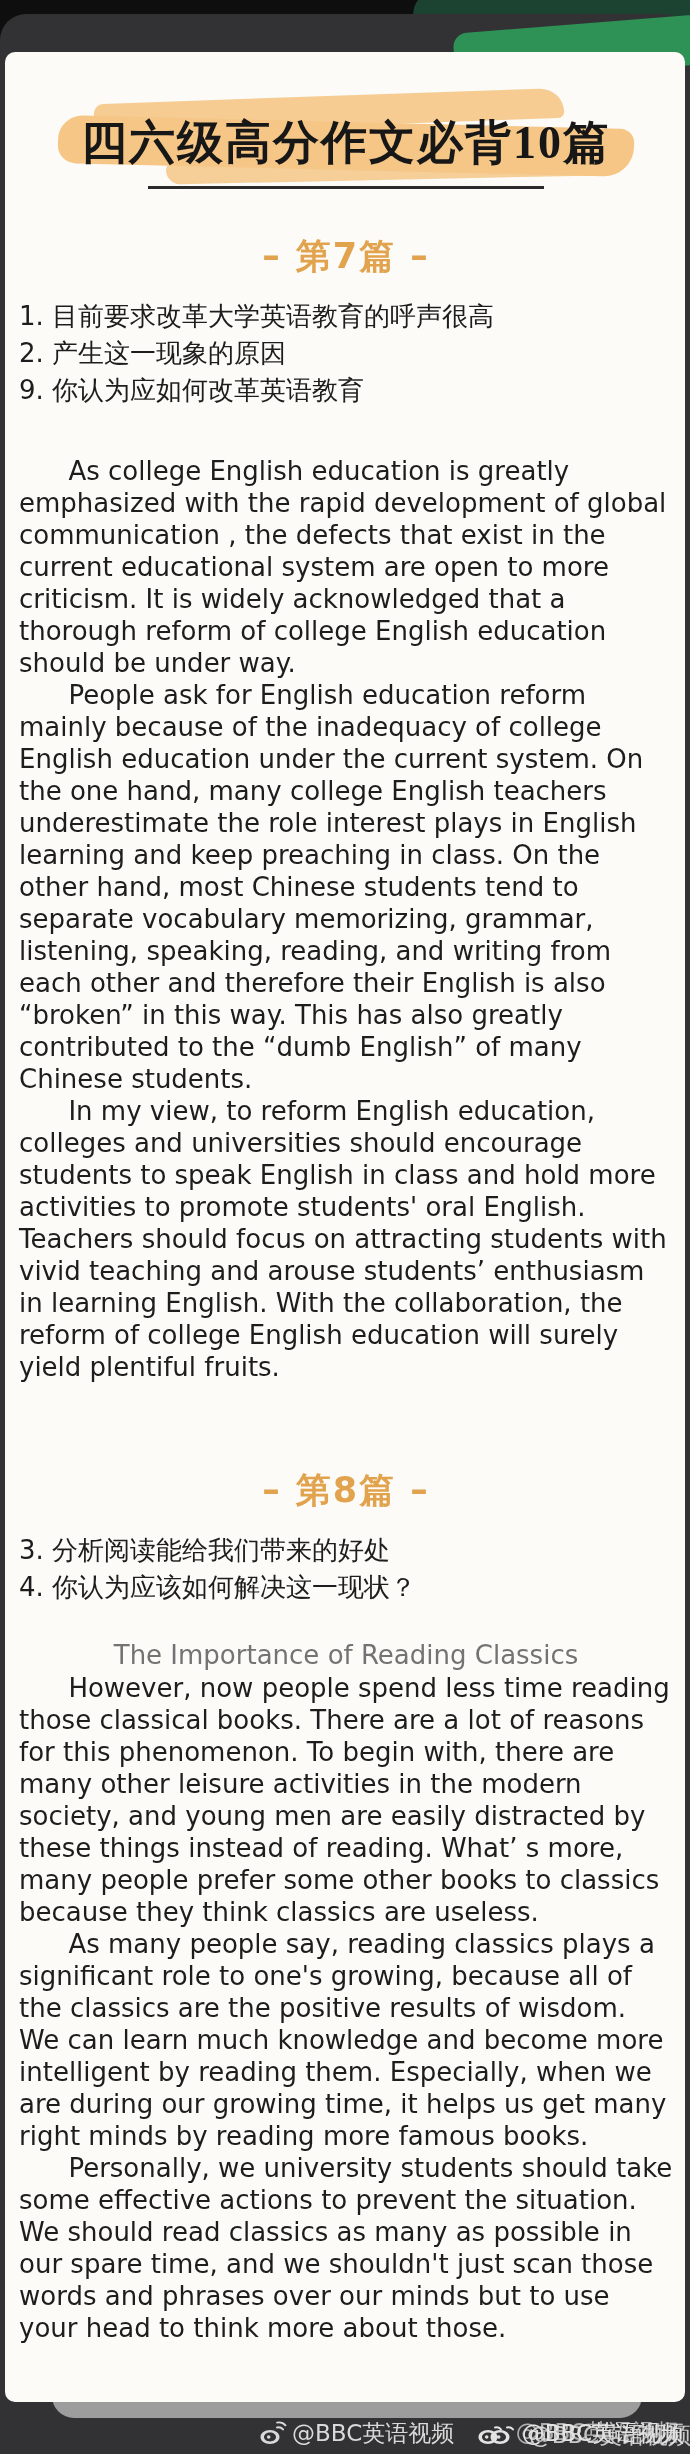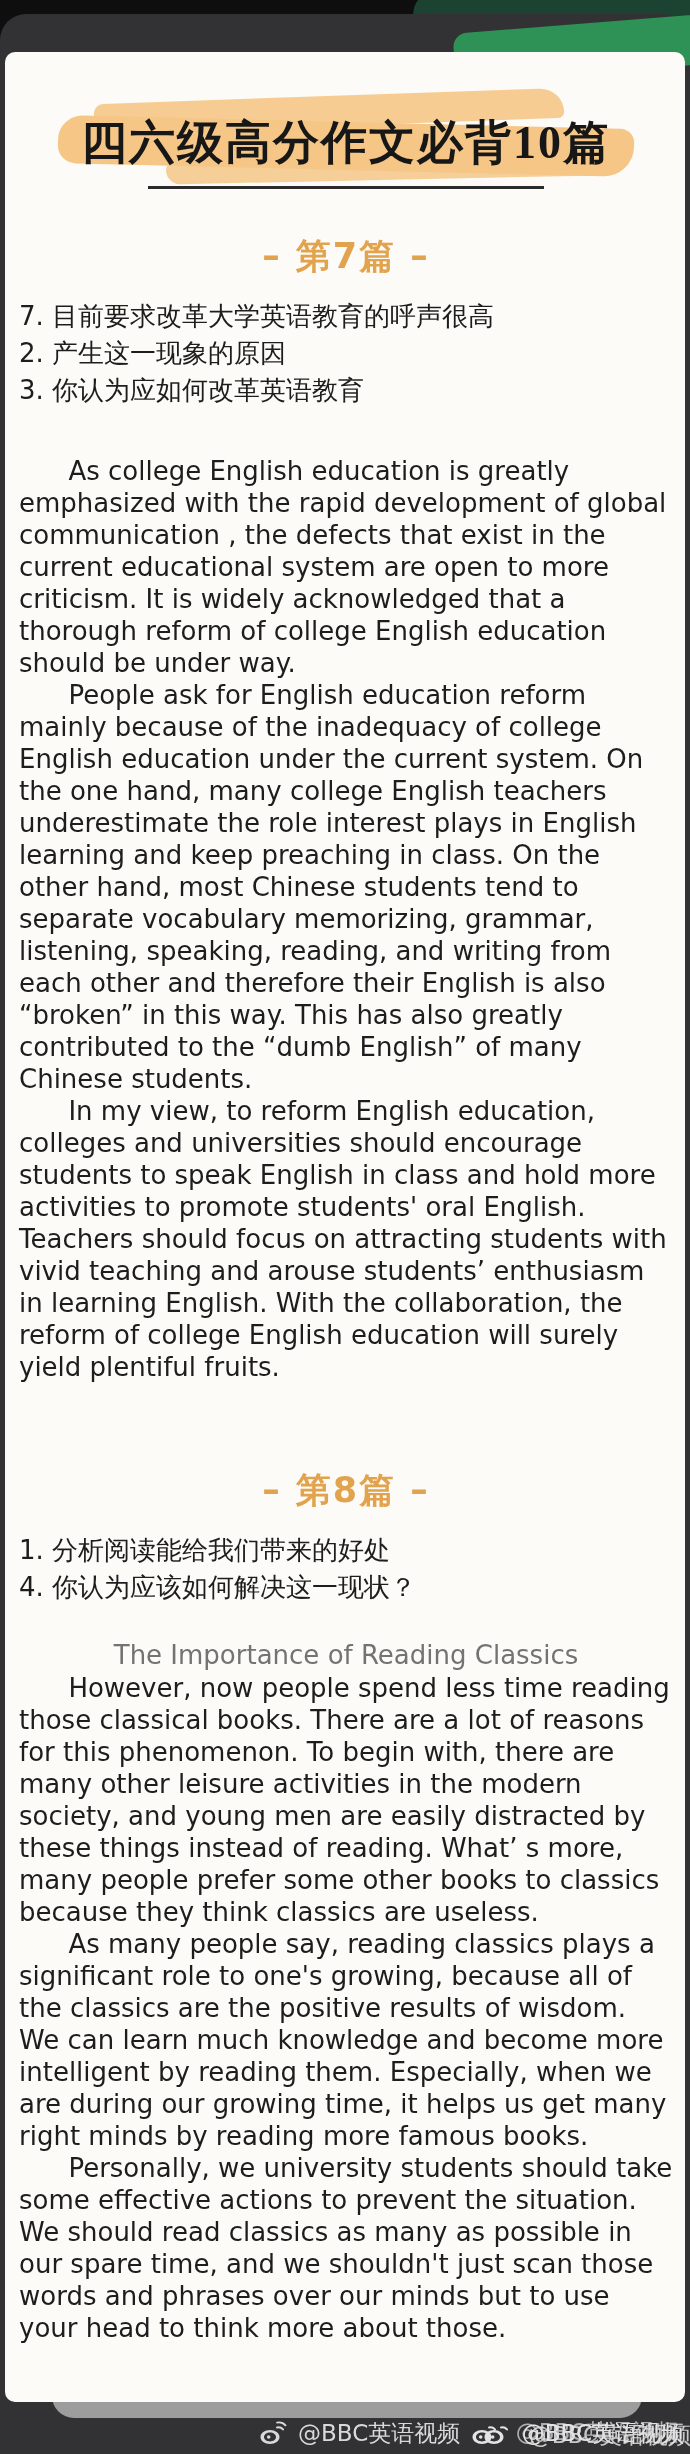--- a/index.html
+++ b/index.html
@@ -51,21 +51,21 @@
   
   .points { margin:0; }
   .points p { margin:0; font-size:26px; line-height:37px; color:#1d1d1d; }
   
   .essay { margin-top:46px; }
   .essay.second { margin-top:0; }
   .essay-title { margin:34px 0 2px; text-align:center; font-size:26px; color:#737373; }
   .para { margin:0; font-size:26px; line-height:32px; color:#1d1d1d; text-indent:1.9em; }
   
   .footer { position:absolute; left:0; bottom:0; width:690px; height:40px; z-index:6; }
-  .wm { position:absolute; bottom:5px; display:flex; align-items:center; gap:10px;
+  .wm { position:absolute; bottom:5px; display:flex; align-items:center; gap:4px;
         color:#d9d9d9; font-size:23px; white-space:nowrap; }
   .wm-left { left:258px; }
   .wm-right { right:6px; color:#e3e3e3; }
   .wm svg { width:30px; height:26px; }
   .icon-stack { display:flex; }
   .icon-stack svg + svg { margin-left:-18px; }
   .garble { position:relative; display:inline-block; }
   .garble .g2 { position:absolute; left:7px; top:2px; opacity:.85; }
   .garble .g3 { position:absolute; left:-6px; top:-1px; opacity:.7; }
 </style>
@@ -82,33 +82,33 @@
   <div class="title-wrap">
     <span class="hl hl1"></span>
     <span class="hl hl2"></span>
     <span class="hl hl3"></span>
     <h1 class="main-title">四六级高分作文必背10篇</h1>
     <div class="title-underline"></div>
   </div>
 
   <h2 class="sec-head">– 第7篇 –</h2>
   <div class="points">
-    <p>7. 目前要求改革大学英语教育的呼声很高</p>
+    <p>1. 目前要求改革大学英语教育的呼声很高</p>
     <p>2. 产生这一现象的原因</p>
-    <p>3. 你认为应如何改革英语教育</p>
+    <p>9. 你认为应如何改革英语教育</p>
   </div>
   <div class="essay">
     <p class="para">As college English education is greatly emphasized with the rapid development of global communication , the defects that exist in the current educational system are open to more criticism. It is widely acknowledged that a thorough reform of college English education should be under way.</p>
     <p class="para">People ask for English education reform mainly because of the inadequacy of college English education under the current system. On the one hand, many college English teachers underestimate the role interest plays in English learning and keep preaching in class. On the other hand, most Chinese students tend to separate vocabulary memorizing, grammar, listening, speaking, reading, and writing from each other and therefore their English is also “broken” in this way. This has also greatly contributed to the “dumb English” of many Chinese students.</p>
     <p class="para">In my view, to reform English education, colleges and universities should encourage students to speak English in class and hold more activities to promote students' oral English. Teachers should focus on attracting students with vivid teaching and arouse students’ enthusiasm in learning English. With the collaboration, the reform of college English education will surely yield plentiful fruits.</p>
   </div>
 
   <h2 class="sec-head second">– 第8篇 –</h2>
   <div class="points">
-    <p>1. 分析阅读能给我们带来的好处</p>
+    <p>3. 分析阅读能给我们带来的好处</p>
     <p>4. 你认为应该如何解决这一现状？</p>
   </div>
   <p class="essay-title">The Importance of Reading Classics</p>
   <div class="essay second">
     <p class="para">However, now people spend less time reading those classical books. There are a lot of reasons for this phenomenon. To begin with, there are many other leisure activities in the modern society, and young men are easily distracted by these things instead of reading. What’ s more, many people prefer some other books to classics because they think classics are useless.</p>
     <p class="para">As many people say, reading classics plays a significant role to one's growing, because all of the classics are the positive results of wisdom. We can learn much knowledge and become more intelligent by reading them. Especially, when we are during our growing time, it helps us get many right minds by reading more famous books.</p>
     <p class="para">Personally, we university students should take some effective actions to prevent the situation. We should read classics as many as possible in our spare time, and we shouldn't just scan those words and phrases over our minds but to use your head to think more about those.</p>
   </div>
 
 </div>

